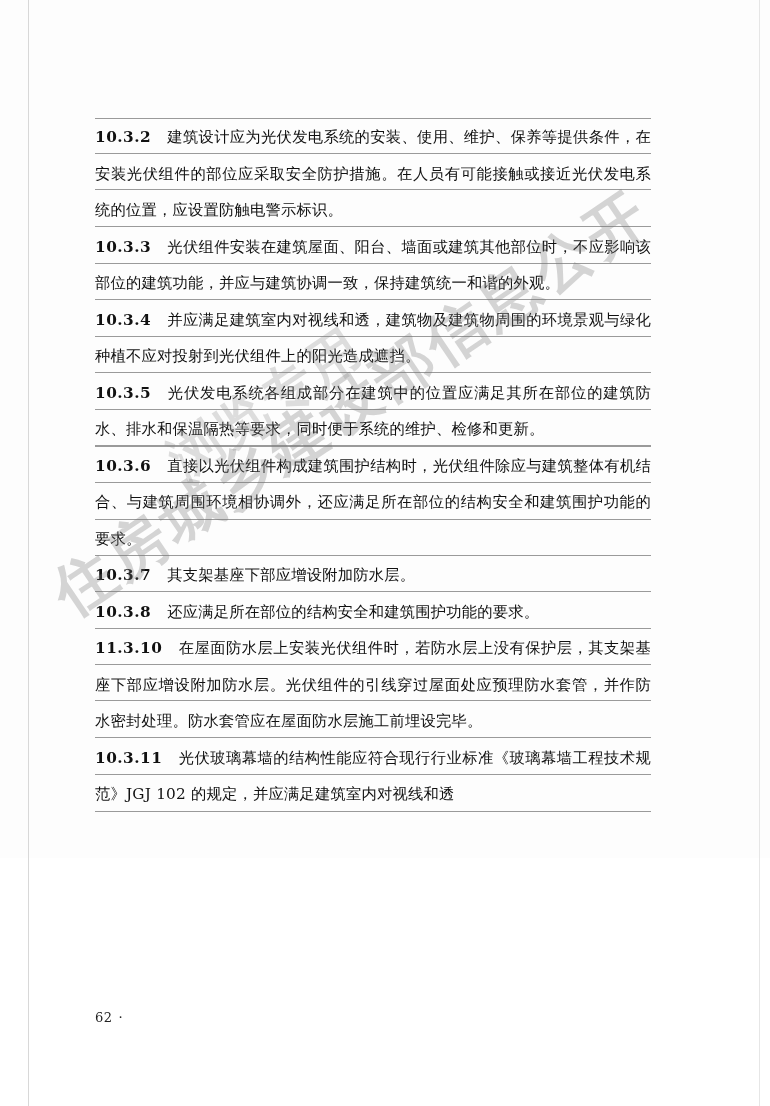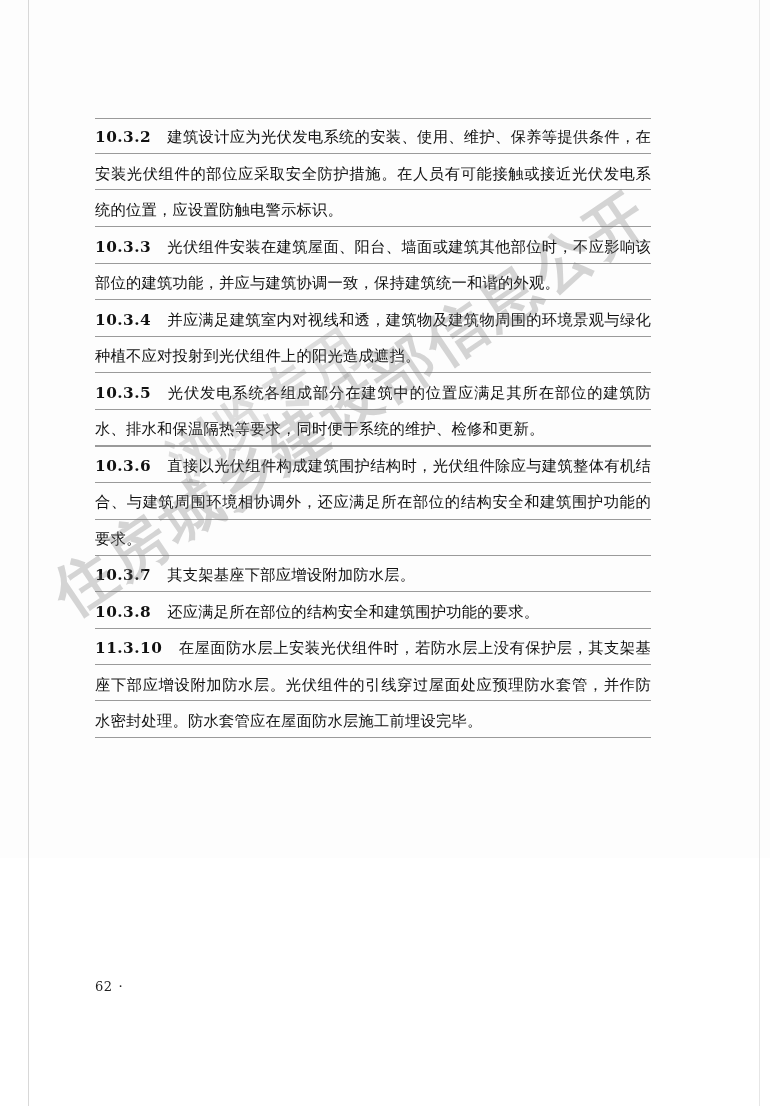--- a/index.html
+++ b/index.html
@@ -74,21 +74,21 @@
       rgba(0,0,0,0) 35px,
       rgba(0,0,0,0) 36.5px
     );
   }
   .para.first {
     border-top: 1px solid #9a9a9a;
   }
   .footer {
     position: absolute;
     left: 95px;
-    top: 979px;
+    top: 1010px;
     width: 560px;
     font-size: 13px;
     color: #222;
     display: flex;
     align-items: center;
   }
   .footer .dot {
     font-size: 13px;
     margin: 0 6px;
   }
@@ -168,20 +168,23 @@
 
     <p class="para">
       <span class="num">10.3.8</span><span class="gap"></span><span>还应满足所在部位的结构安全和建筑围护功能的要求。</span>
     </p>
 
 
     <p class="para">
       <span class="num">11.3.10</span><span class="gap"></span><span>在屋面防水层上安装光伏组件时，若防水层上没有保护层，其支架基座下部应增设附加防水层。光伏组件的引线穿过屋面处应预理防水套管，并作防水密封处理。防水套管应在屋面防水层施工前埋设完毕。</span>
     </p>
 
+    <p class="para">
+      <span class="num">10.3.11</span><span class="gap"></span><span>光伏玻璃幕墙的结构性能应符合现行行业标准《玻璃幕墙工程技术规范》JGJ 102 的规定，并应满足建筑室内对视线和透</span>
+    </p>
 
   </div>
 
   <div class="footer">
     <span class="pageno">62</span>
     <span class="dot">·</span>
   </div>
 
   <div class="watermark">
     <div class="wm-text">住房城乡建设部信息公开</div>

